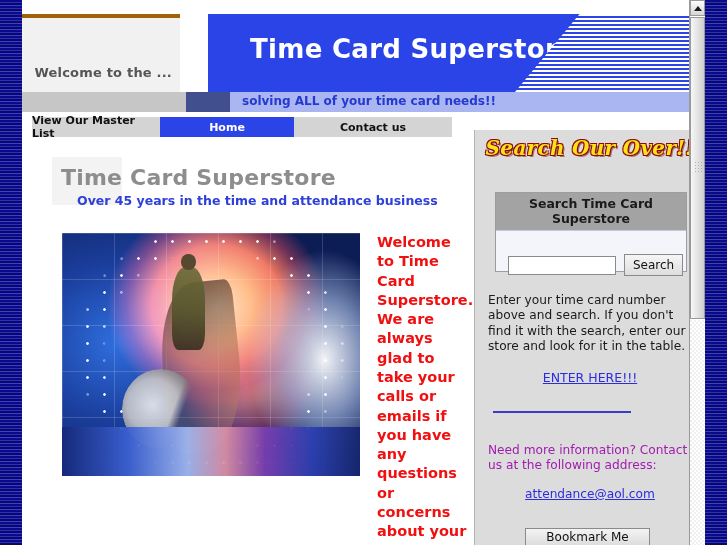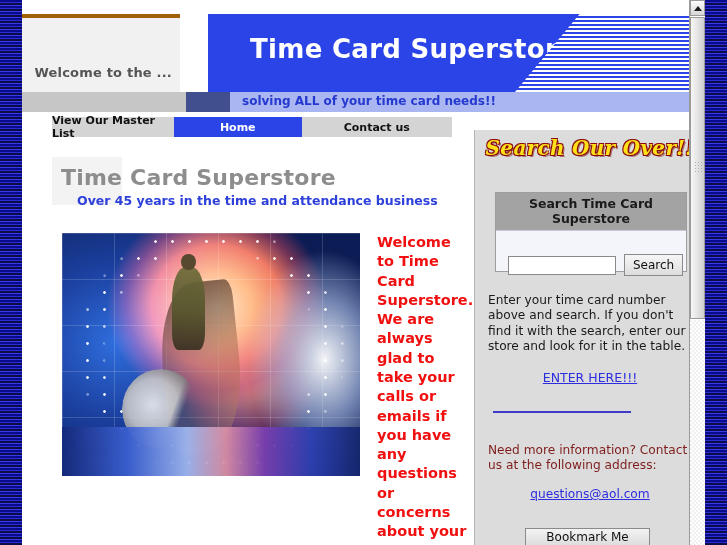--- a/index.html
+++ b/index.html
@@ -108,21 +108,21 @@
   .tab {
     height: 20px;
     display: flex; align-items: center; justify-content: center;
     font-size: 11px; font-weight: bold;
     color: #111111;
     background: #d4d4d4;
     cursor: pointer;
     user-select: none;
   }
   .tab.active { background: #2b44e8; color: #ffffff; }
-  #tab-0 { width: 128px; margin-left: 20px; }
+  #tab-0 { width: 128px; }
   #tab-1 { width: 134px; }
   #tab-2 { width: 158px; }
 
   
   #main {
     position: absolute;
     left: 10px; top: 145px;
     width: 430px; height: 400px;
     background: #ffffff;
   }
@@ -309,21 +309,21 @@
     left: 18px; top: 281px;
     width: 138px; height: 0;
     border-top: 2px solid #3b3bc8;
   }
   #right-para-2 {
     position: absolute;
     left: 13px; top: 313px;
     width: 205px;
     font-size: 12.2px;
     line-height: 1.26;
-    color: #7f1d1d;
+    color: #a21caf;
   }
   #email-link {
     position: absolute;
     left: 0; right: 0; top: 357px;
     text-align: center;
     font-size: 12.2px;
     color: #2d2de0;
     text-decoration: underline;
     cursor: pointer;
   }
@@ -442,21 +442,21 @@
       </div>
 
       <div id="right-para-1">Enter your time card number above and search.  If you don't find it with the search, enter our store and look for it in the table.</div>
 
       <div id="enter-here">ENTER HERE!!!</div>
 
       <div id="divider"></div>
 
       <div id="right-para-2">Need more information? Contact us at the following address:</div>
 
-      <div id="email-link">questions@aol.com</div>
+      <div id="email-link">attendance@aol.com</div>
 
       <button id="bookmark-button">Bookmark Me Now!</button>
     </div>
 
     <div id="scrollbar">
       <div id="sb-up">
         <div class="arrow"></div>
       </div>
       <div id="sb-thumb">
         <div id="sb-grip"></div>

